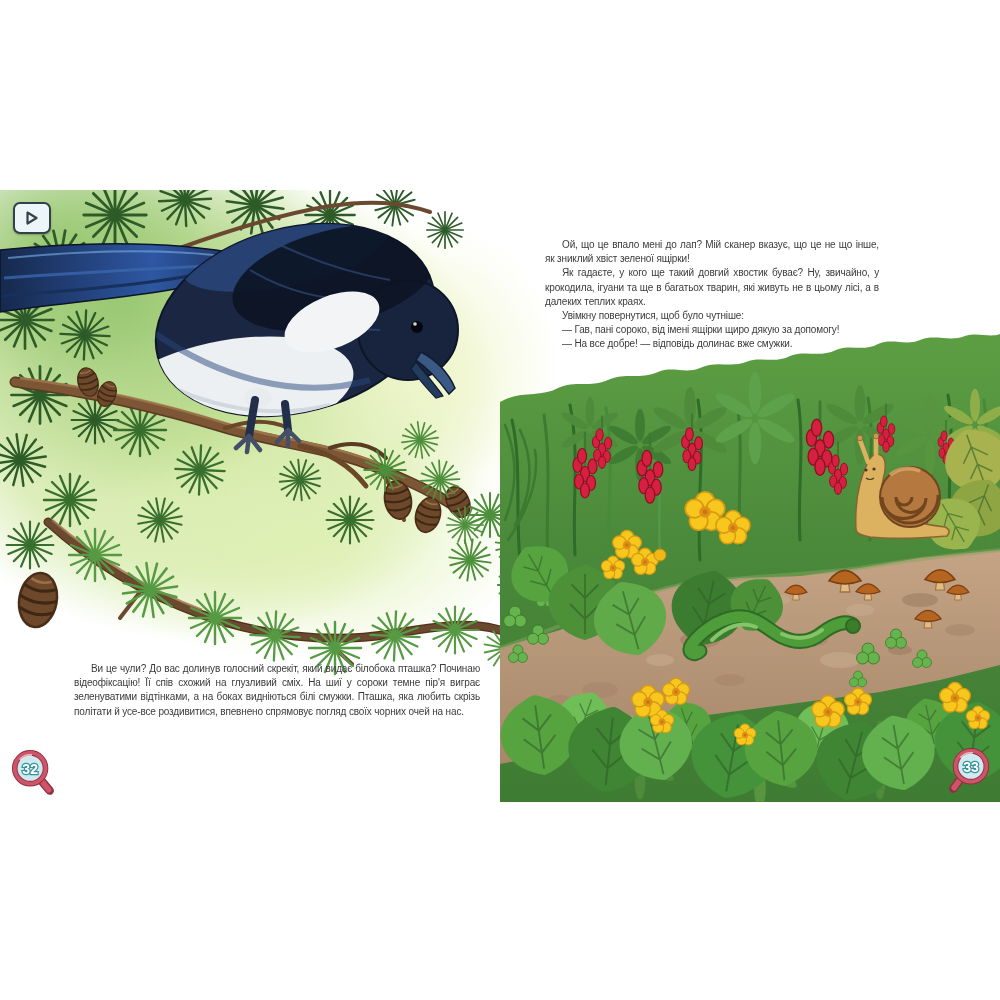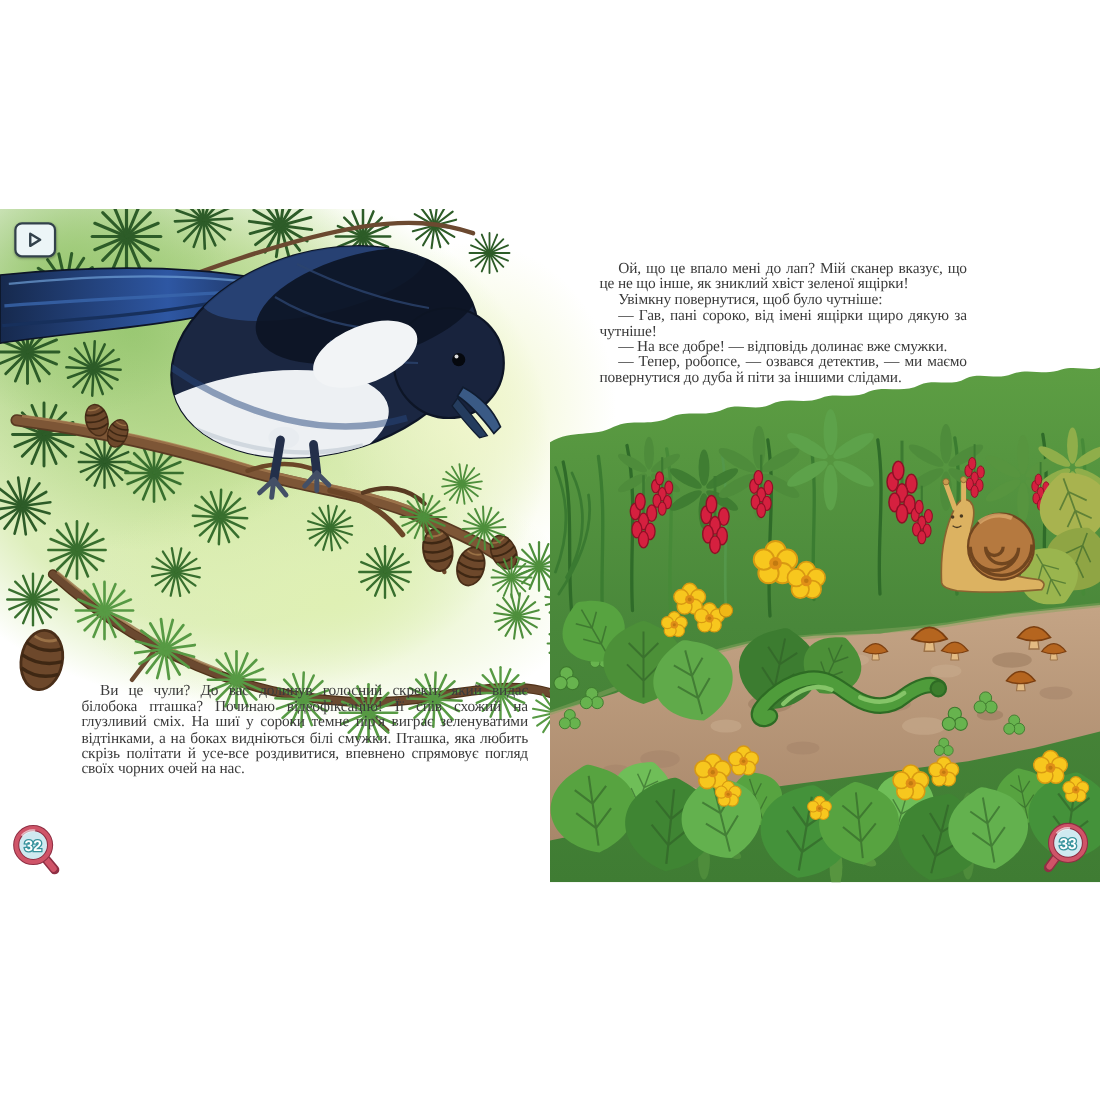--- a/index.html
+++ b/index.html
@@ -1,20 +1,20 @@
 <!DOCTYPE html>
 <html><head>
 <meta charset="utf-8">
 <style>
   html,body{margin:0;padding:0;background:#ffffff;}
   .stage{position:relative;width:1000px;height:1000px;background:#ffffff;overflow:hidden;
          font-family:"Liberation Sans",sans-serif;}
   .art{position:absolute;left:0;top:190px;width:1000px;height:612px;display:block;}
-  .text-block{position:absolute;color:#3b3b3b;font-size:14px;line-height:14.2px;
-              text-align:justify;letter-spacing:-0.15px;font-family:Liberation Serif, serif;}
+  .text-block{position:absolute;color:#3b3b3b;font-size:10px;line-height:14.2px;
+              text-align:justify;letter-spacing:-0.15px;}
   .text-block p{margin:0;text-indent:17px;}
   .play-btn{position:absolute;left:13px;top:202px;width:34px;height:28px;
             border:2px solid #32414b;border-radius:7px;background:#ecf5f7;
             display:flex;align-items:center;justify-content:center;
             box-shadow:0 1px 2px rgba(0,0,0,.25);cursor:pointer;}
   .magnifier{position:absolute;width:56px;height:56px;cursor:pointer;}
   .mag-num{font-family:"Liberation Sans",sans-serif;font-weight:bold;font-size:15px;}
 </style>
 </head>
 <body>
@@ -377,27 +377,27 @@
 </svg>
 
 <div class="play-btn">
   <svg width="14" height="14" viewBox="0 0 13 14">
     <polygon points="2,1.5 11,7 2,12.5" fill="none" stroke="#32414b" stroke-width="2.2" stroke-linejoin="round"></polygon>
   </svg>
 </div>
 
 <div class="text-block" style="left:545px;top:238px;width:334px;">
   <p>Ой, що це впало мені до лап? Мій сканер вказує, що це не що інше, як зниклий хвіст зеленої ящірки!</p>
+  <p>Як гадаєте, у кого ще такий довгий хвостик буває? Ну, звичайно, у крокодила, ігуани та ще в багатьох тварин, які живуть не в цьому лісі, а в далеких теплих краях.</p>
   <p>Увімкну повернутися, щоб було чутніше:</p>
-  <p>— Гав, пані сороко, від імені ящірки щиро дякую за чутніше!</p>
+  <p>— Гав, пані сороко, від імені ящірки щиро дякую за допомогу!</p>
   <p>— На все добре! — відповідь долинає вже смужки.</p>
-  <p>— Тепер, робопсе, — озвався детектив, — ми маємо повернутися до дуба й піти за іншими слідами.</p>
 </div>
 
-<div class="text-block" style="left:74px;top:622px;width:406px;">
+<div class="text-block" style="left:74px;top:662px;width:406px;">
   <p>Ви це чули? До вас долинув голосний скрекіт, який видає білобока пташка? Починаю відеофіксацію! Її спів схожий на глузливий сміх. На шиї у сороки темне пір'я виграє зеленуватими відтінками, а на боках видніються білі смужки. Пташка, яка любить скрізь політати й усе-все роздивитися, впевнено спрямовує погляд своїх чорних очей на нас.</p>
 </div>
 
 <svg class="magnifier" style="left:4px;top:744px;" viewBox="0 0 60 60">
   <g>
     <line x1="39" y1="38" x2="49" y2="50" stroke="#8f2f44" stroke-width="9" stroke-linecap="round"></line>
     <line x1="39" y1="38" x2="48" y2="49" stroke="#cf5468" stroke-width="6" stroke-linecap="round"></line>
     <circle cx="28" cy="26" r="16.5" fill="#cfe9f0" stroke="#8f2f44" stroke-width="6"></circle>
     <circle cx="28" cy="26" r="16.5" fill="none" stroke="#cf5468" stroke-width="4"></circle>
     <path d="M17,17 A15,15 0 0 1 30,12" stroke="#ffffff" stroke-width="2.5" fill="none" opacity="0.6"></path>

